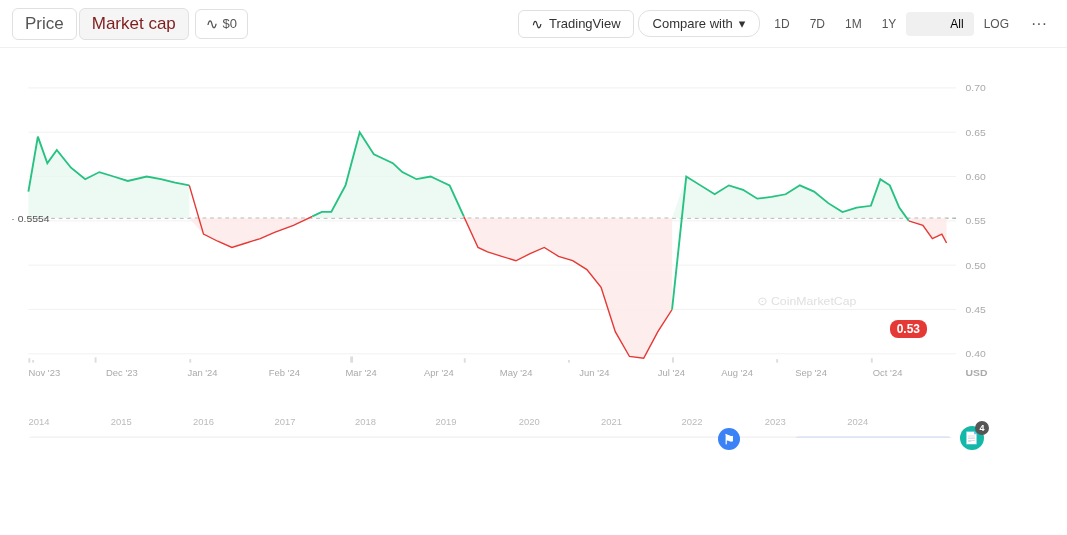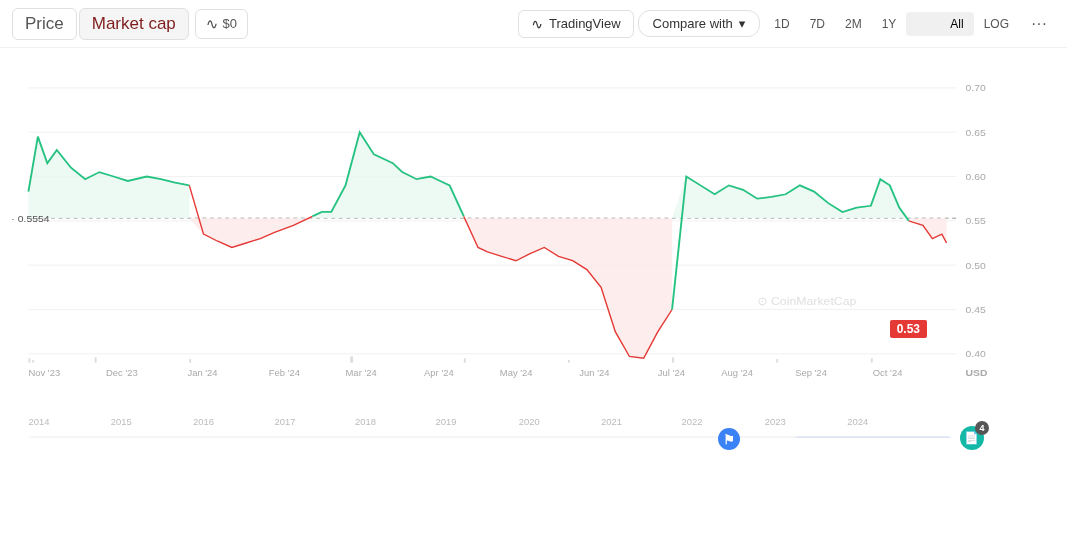--- a/index.html
+++ b/index.html
@@ -194,21 +194,21 @@
       <span style="font-size:14px;">∿</span>
       <span>TradingView</span>
     </button>
     <button class="compare-btn">
       <span>Compare with</span>
       <span>▾</span>
     </button>
     <div class="period-btns">
       <button class="period-btn">1D</button>
       <button class="period-btn">7D</button>
-      <button class="period-btn">2M</button>
+      <button class="period-btn">1M</button>
       <button class="period-btn">1Y</button>
       <button class="period-btn active">All</button>
       <button class="period-btn">LOG</button>
     </div>
     <button class="more-btn">···</button>
   </div>
 </div>
 
 <div class="chart-container">
 
@@ -352,21 +352,21 @@
 
     <rect x="30" y="438" width="975" height="18" rx="4" fill="#f3f3f3"></rect>
 
     <rect x="840" y="438" width="165" height="18" rx="4" fill="#dde5f5"></rect>
 
     <text x="848" y="451" font-size="10" fill="#999">||</text>
     <text x="992" y="451" font-size="10" fill="#999">||</text>
 
   </svg>
 
-  <div class="price-badge" style="position:absolute; top:272px; right:42px; background:#e53935; color:#fff; font-size:12px; font-weight:700; padding:2px 7px; border-radius:2px;">0.53</div>
+  <div class="price-badge" style="position:absolute; top:272px; right:42px; background:#e53935; color:#fff; font-size:12px; font-weight:700; padding:2px 7px; border-radius:8px;">0.53</div>
 
   <div class="annotation-badge badge-blue" style="position:absolute; top:380px; left:718px; background:#3b82f6; color:#fff; font-size:13px; border-radius:50%; width:22px; height:22px; display:flex; align-items:center; justify-content:center;">
     <span>⚑</span>
   </div>
 
   <div style="position:absolute; top:378px; left:960px;">
     <div class="annotation-badge badge-teal" style="background:#14b8a6; color:#fff; font-size:12px; border-radius:50%; width:24px; height:24px; display:flex; align-items:center; justify-content:center; position:relative;">
       <span>📄</span>
       <span class="badge-num" style="position:absolute; top:-5px; right:-5px; background:#555; color:#fff; font-size:9px; border-radius:50%; width:14px; height:14px; display:flex; align-items:center; justify-content:center;">4</span>
     </div>

